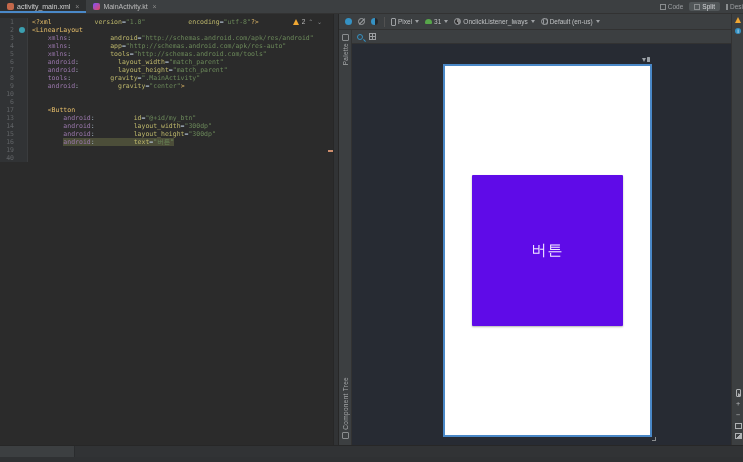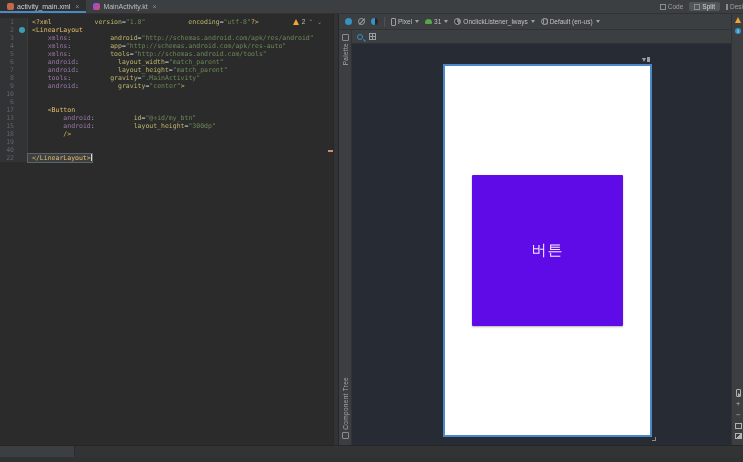--- a/index.html
+++ b/index.html
@@ -157,25 +157,25 @@
           <div class="line"><span class="ln">4</span><span class="gicon"></span><span class="code"><span class="tk-pl">    </span><span class="tk-ns">xmlns</span><span class="tk-pl">:</span><span class="tk-attr">app</span><span class="tk-pl">=</span><span class="tk-val">"http://schemas.android.com/apk/res-auto"</span></span></div>
           <div class="line"><span class="ln">5</span><span class="gicon"></span><span class="code"><span class="tk-pl">    </span><span class="tk-ns">xmlns</span><span class="tk-pl">:</span><span class="tk-attr">tools</span><span class="tk-pl">=</span><span class="tk-val">"http://schemas.android.com/tools"</span></span></div>
           <div class="line"><span class="ln">6</span><span class="gicon"></span><span class="code"><span class="tk-pl">    </span><span class="tk-ns">android</span><span class="tk-pl">:</span><span class="tk-attr">layout_width</span><span class="tk-pl">=</span><span class="tk-val">"match_parent"</span></span></div>
           <div class="line"><span class="ln">7</span><span class="gicon"></span><span class="code"><span class="tk-pl">    </span><span class="tk-ns">android</span><span class="tk-pl">:</span><span class="tk-attr">layout_height</span><span class="tk-pl">=</span><span class="tk-val">"match_parent"</span></span></div>
           <div class="line"><span class="ln">8</span><span class="gicon"></span><span class="code"><span class="tk-pl">    </span><span class="tk-ns">tools</span><span class="tk-pl">:</span><span class="tk-attr">gravity</span><span class="tk-pl">=</span><span class="tk-val">".MainActivity"</span></span></div>
           <div class="line"><span class="ln">9</span><span class="gicon"></span><span class="code"><span class="tk-pl">    </span><span class="tk-ns">android</span><span class="tk-pl">:</span><span class="tk-attr">gravity</span><span class="tk-pl">=</span><span class="tk-val">"center"</span><span class="tk-tag">&gt;</span></span></div>
           <div class="line"><span class="ln">10</span><span class="gicon"></span><span class="code"></span></div>
           <div class="line"><span class="ln">6</span><span class="gicon"></span><span class="code"></span></div>
           <div class="line"><span class="ln">17</span><span class="gicon"></span><span class="code"><span class="tk-pl">    </span><span class="tk-tag">&lt;Button</span></span></div>
           <div class="line"><span class="ln">13</span><span class="gicon"></span><span class="code"><span class="tk-pl">        </span><span class="tk-ns">android</span><span class="tk-pl">:</span><span class="tk-attr">id</span><span class="tk-pl">=</span><span class="tk-val">"@+id/my_btn"</span></span></div>
+          <div class="line"><span class="ln">14</span><span class="gicon"></span><span class="code"><span class="tk-pl">        </span><span class="tk-ns">android</span><span class="tk-pl">:</span><span class="tk-attr">layout_width</span><span class="tk-pl">=</span><span class="tk-val">"300dp"</span></span></div>
           <div class="line"><span class="ln">15</span><span class="gicon"></span><span class="code"><span class="tk-pl">        </span><span class="tk-ns">android</span><span class="tk-pl">:</span><span class="tk-attr">layout_height</span><span class="tk-pl">=</span><span class="tk-val">"300dp"</span></span></div>
-          <div class="line"><span class="ln">18</span><span class="gicon"></span><span class="code"><span class="tk-pl">        </span><span class="tk-tag">/&gt;</span></span></div>
+          <div class="line"><span class="ln">16</span><span class="gicon"></span><span class="code"><span class="tk-pl">        </span><span class="tk-ns hl">android</span><span class="tk-pl hl">:</span><span class="tk-attr hl">text</span><span class="tk-pl hl">=</span><span class="tk-val hl">"버튼"</span></span></div>
           <div class="line"><span class="ln">19</span><span class="gicon"></span><span class="code"></span></div>
           <div class="line"><span class="ln">40</span><span class="gicon"></span><span class="code"></span></div>
-          <div class="line"><span class="ln">22</span><span class="gicon"></span><span class="code caret-line"><span class="tk-tag">&lt;/LinearLayout&gt;</span></span></div>
         </div>
       <div class="inspections">
         <span class="warn-tri"></span>
         <span>2</span>
         <span class="chev">⌃ ⌄</span>
       </div>
       <div class="stripe">
         <i class="tick"></i>
       </div>
     </div>

